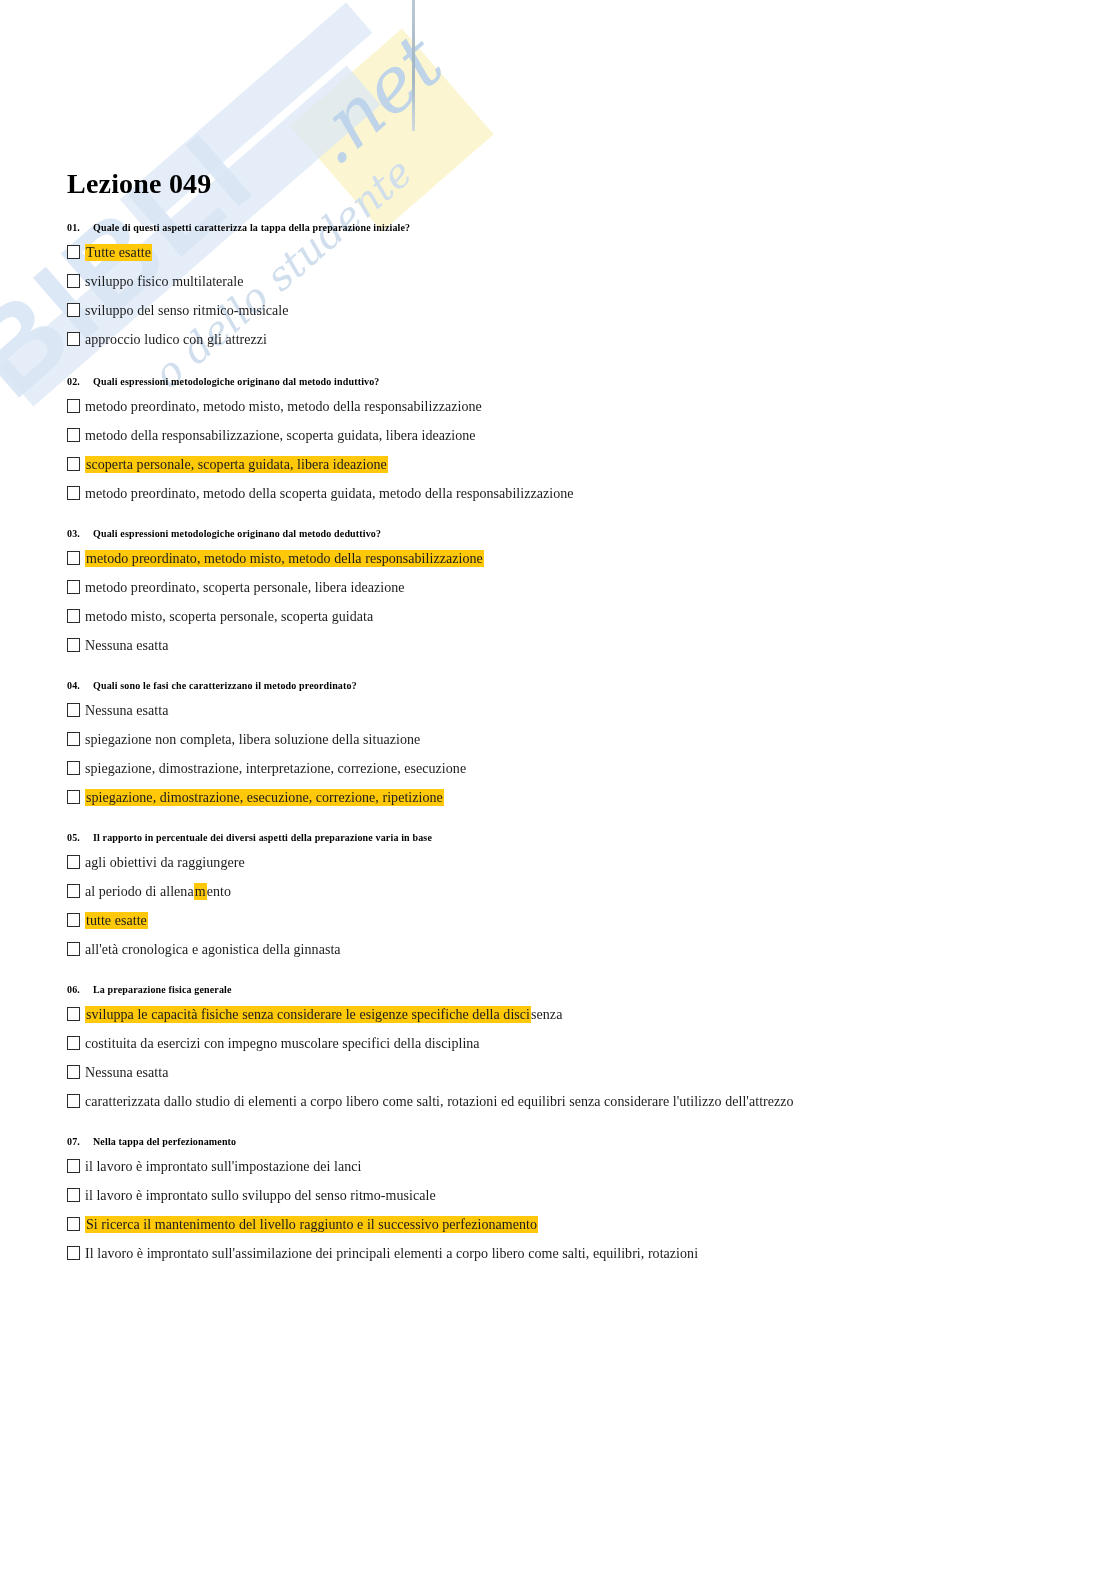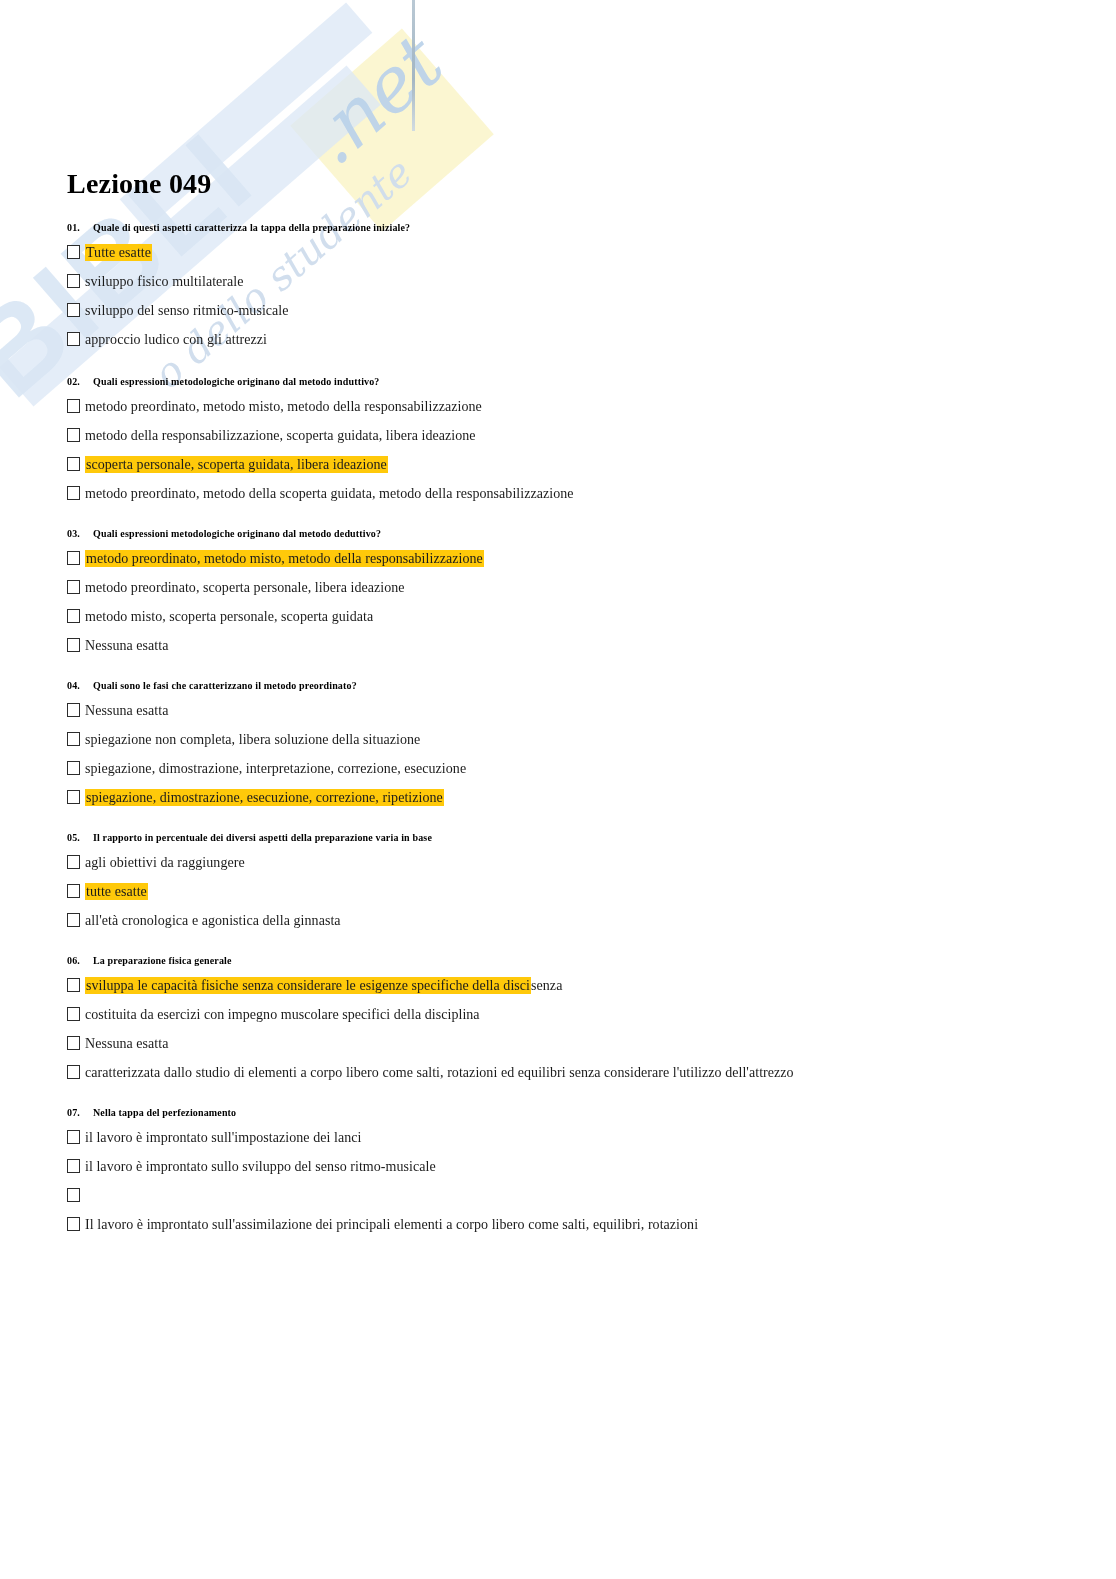--- a/index.html
+++ b/index.html
@@ -262,20 +262,24 @@
           </div>
         </div>
         <div class="question-block spacer-q">
           <div class="q-head"><span class="q-num">05.&nbsp;&nbsp;</span><span>Il rapporto in percentuale dei diversi aspetti della preparazione varia in base</span></div>
           <div class="option-row">
             <span class="checkbox"></span>
             <span class="opt-text"><span>agli obiettivi da raggiungere</span></span>
           </div>
           <div class="option-row">
             <span class="checkbox"></span>
+            <span class="opt-text"><span>al periodo di allena</span><span class="hl">m</span><span>ento</span></span>
+          </div>
+          <div class="option-row">
+            <span class="checkbox"></span>
             <span class="opt-text"><span class="hl">tutte esatte</span></span>
           </div>
           <div class="option-row">
             <span class="checkbox"></span>
             <span class="opt-text"><span>all'età cronologica e agonistica della ginnasta</span></span>
           </div>
         </div>
         <div class="question-block spacer-q">
           <div class="q-head"><span class="q-num">06.&nbsp;&nbsp;</span><span>La preparazione fisica generale</span></div>
           <div class="option-row">
@@ -300,20 +304,21 @@
           <div class="option-row">
             <span class="checkbox"></span>
             <span class="opt-text"><span>il lavoro è improntato sull'impostazione dei lanci</span></span>
           </div>
           <div class="option-row">
             <span class="checkbox"></span>
             <span class="opt-text"><span>il lavoro è improntato sullo sviluppo del senso ritmo-musicale</span></span>
           </div>
           <div class="option-row">
             <span class="checkbox"></span>
+            <span class="opt-text"><span class="hl">Si ricerca il mantenimento del livello raggiunto e il successivo perfezionamento</span></span>
           </div>
           <div class="option-row">
             <span class="checkbox"></span>
             <span class="opt-text"><span>Il lavoro è improntato sull'assimilazione dei principali elementi a corpo libero come salti, equilibri, rotazioni</span></span>
           </div>
         </div>
       </div>
   </div>
 
 </div>

